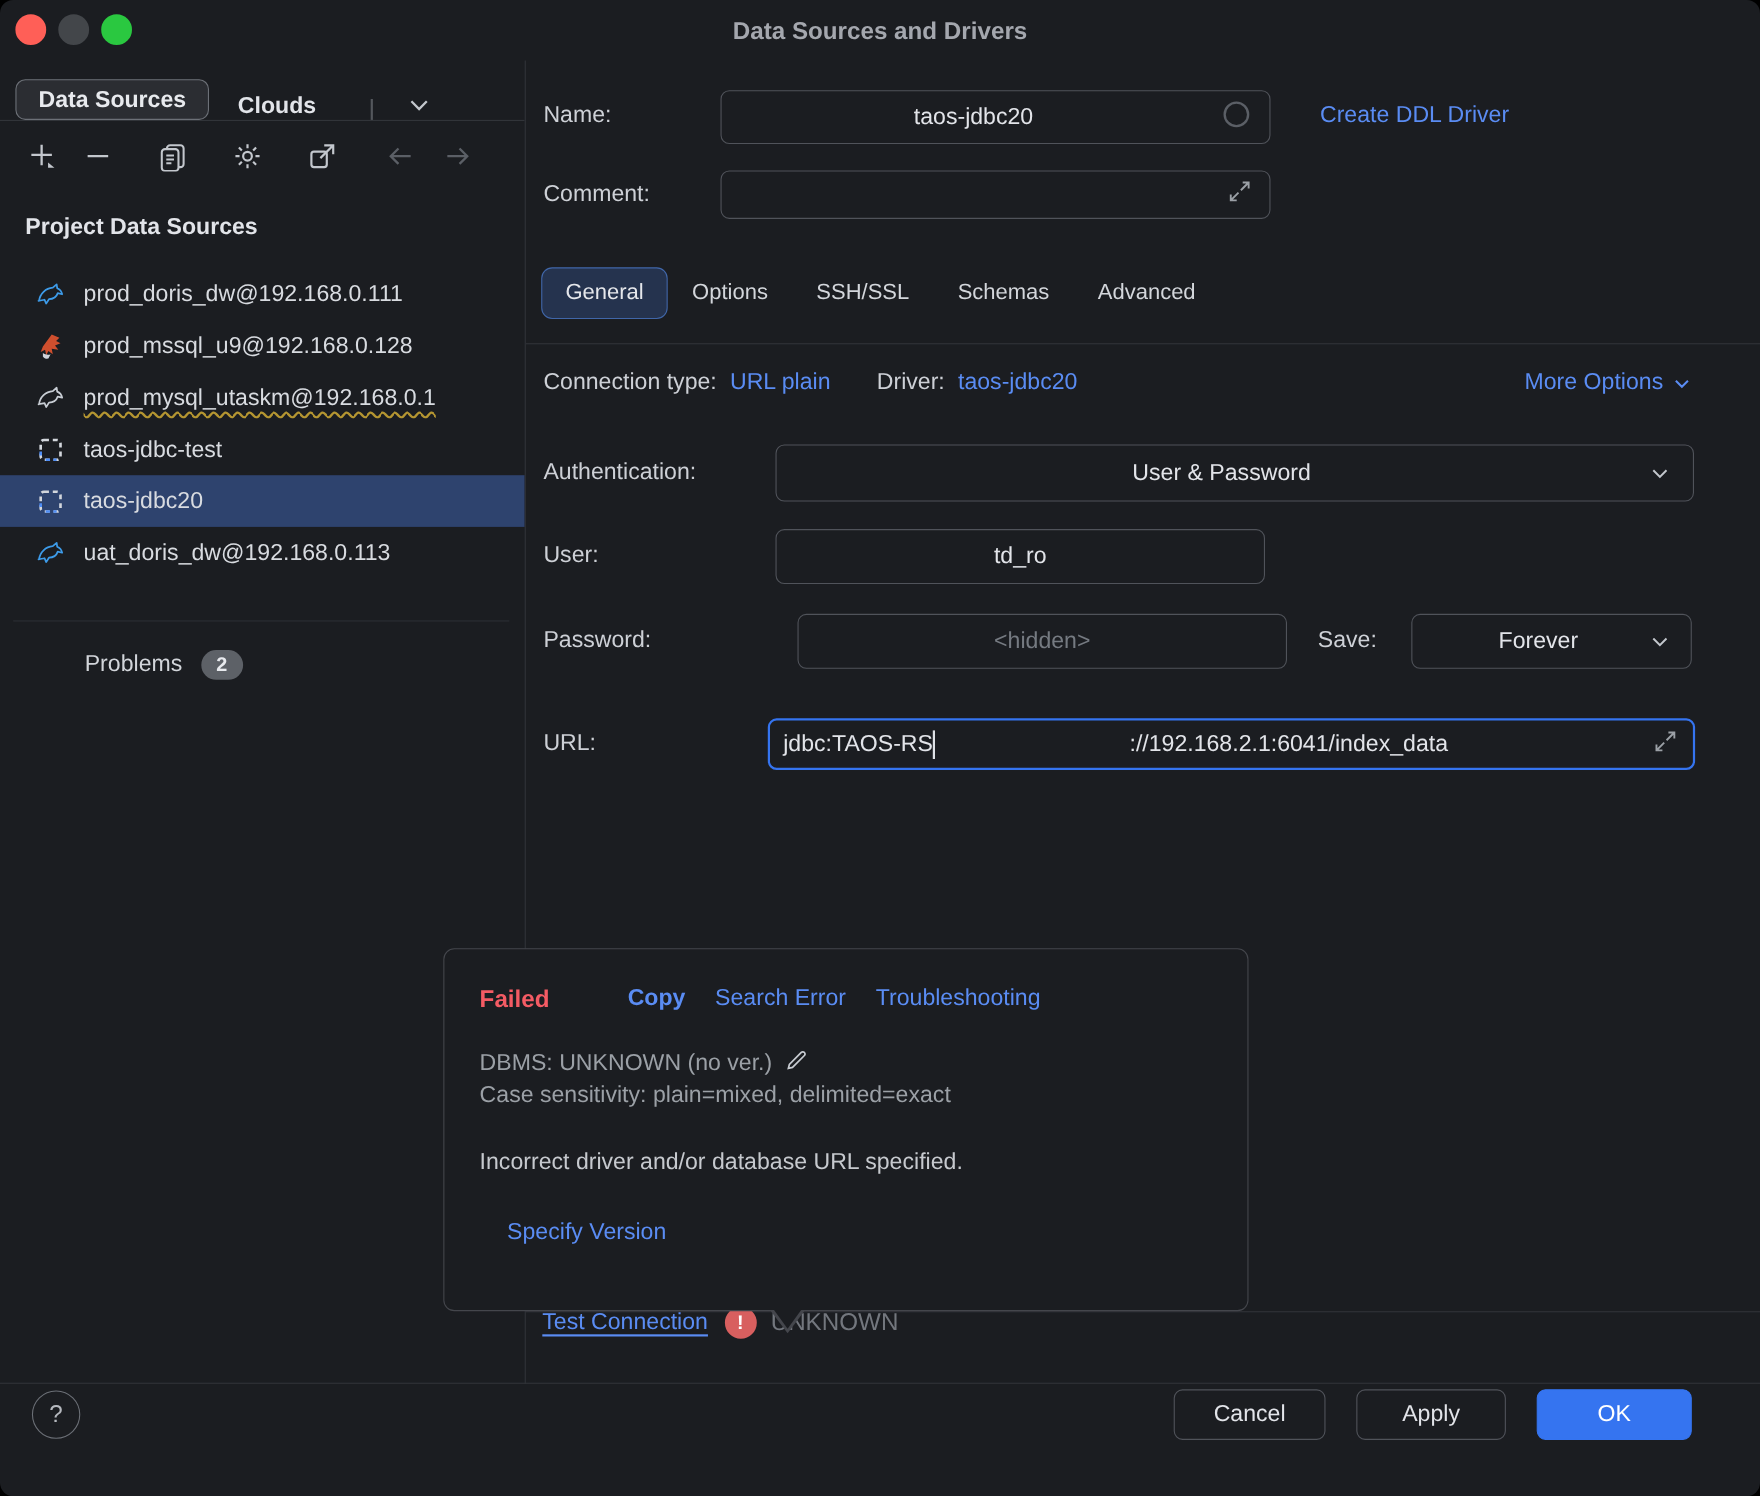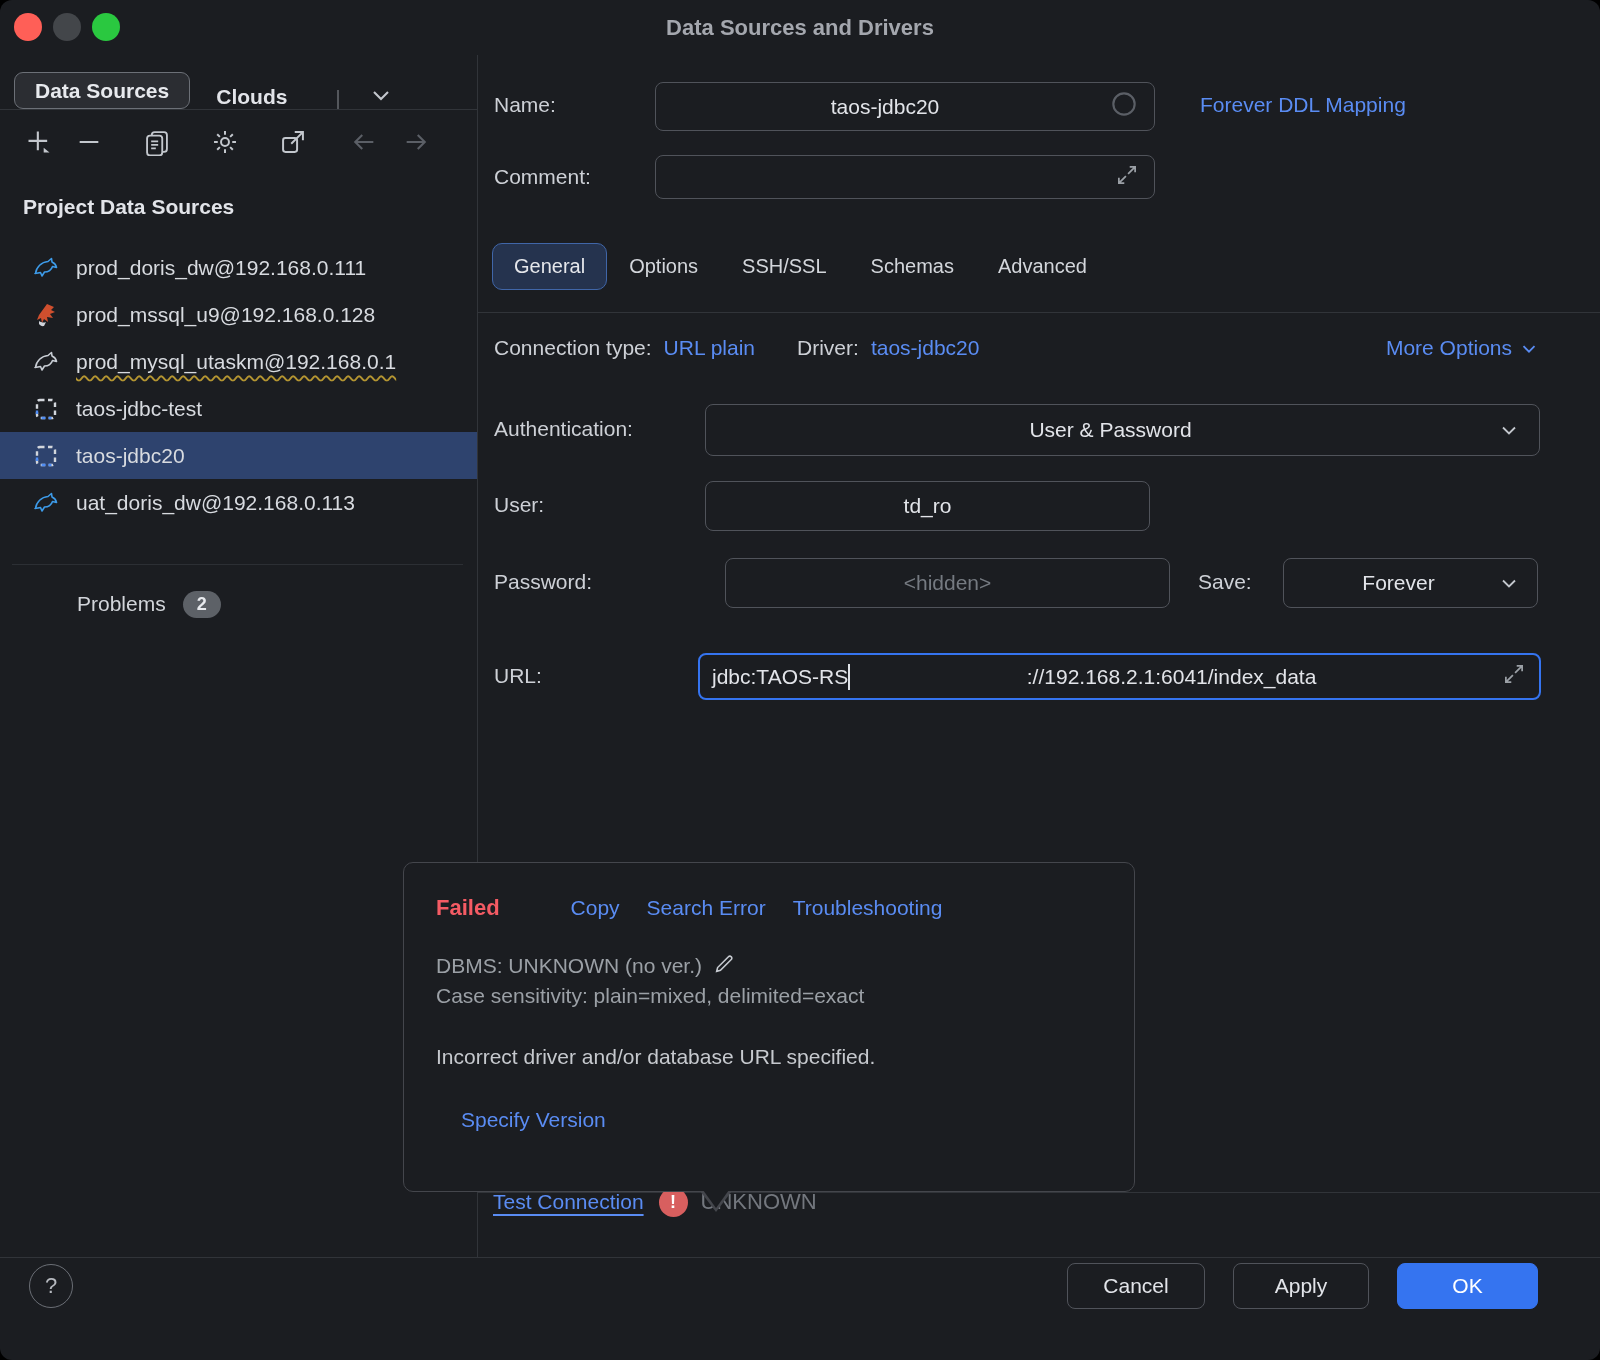--- a/index.html
+++ b/index.html
@@ -114,21 +114,21 @@
     background:#1b1d21; border:1px solid #44464c; border-radius:10px; z-index:6; }
   .popup::before { content:""; position:absolute; left:296px; bottom:-21px;
     border-left:16px solid transparent; border-right:16px solid transparent;
     border-top:21px solid #44464c; }
   .popup::after { content:""; position:absolute; left:299px; bottom:-17px;
     border-left:13px solid transparent; border-right:13px solid transparent;
     border-top:18px solid #1b1d21; }
   .popup-head { position:absolute; top:32px; left:32px; display:flex; align-items:center; }
   .failed { color:#f45b64; font-weight:bold; font-size:22px; }
   .popup-head .plink { font-size:21px; }
-  .popup-head .plink.first { margin-left:71px; }
+  .popup-head .plink.first { margin-left:71px;font-weight:bold; }
   .popup-head .plink + .plink { margin-left:27px; }
   .popup-dbms { position:absolute; top:88px; left:32px; display:flex; align-items:center;
     gap:10px; color:#9ba0a6; font-size:21px; }
   .popup-case { position:absolute; top:121px; left:32px; color:#9ba0a6; font-size:21px; }
   .popup-msg  { position:absolute; top:182px; left:32px; color:#c6c9ce; font-size:21px; }
   .popup-action { position:absolute; top:245px; left:57px; font-size:21px; }
   .pencil { color:#c8ccd2; }
 
   
   .footer { position:absolute; left:0; right:0; top:1257px; bottom:0;
@@ -283,21 +283,21 @@
 
     <div class="flabel" style="top:38px;">Name:</div>
     <div class="field f-name">
       <span class="grow">taos-jdbc20</span>
       <span class="name-circle">
         <svg width="32" height="32" viewBox="0 0 24 24" fill="none" stroke="currentColor" stroke-width="1.6">
             <circle cx="12" cy="12" r="8"></circle>
           </svg>
       </span>
     </div>
-    <a class="link ddl-link">Forever DDL Mapping</a>
+    <a class="link ddl-link">Create DDL Driver</a>
 
     <div class="flabel" style="top:110px;">Comment:</div>
     <div class="field f-comment">
       <span class="grow"></span>
       <span class="expand-ic">
         <svg width="26" height="26" viewBox="0 0 24 24" fill="none" stroke="currentColor" stroke-width="1.6">
             <path d="M14.5 4.5h5v5M19.5 4.5l-6.5 6.5M9.5 19.5h-5v-5M4.5 19.5l6.5-6.5"></path>
           </svg>
       </span>
     </div>

